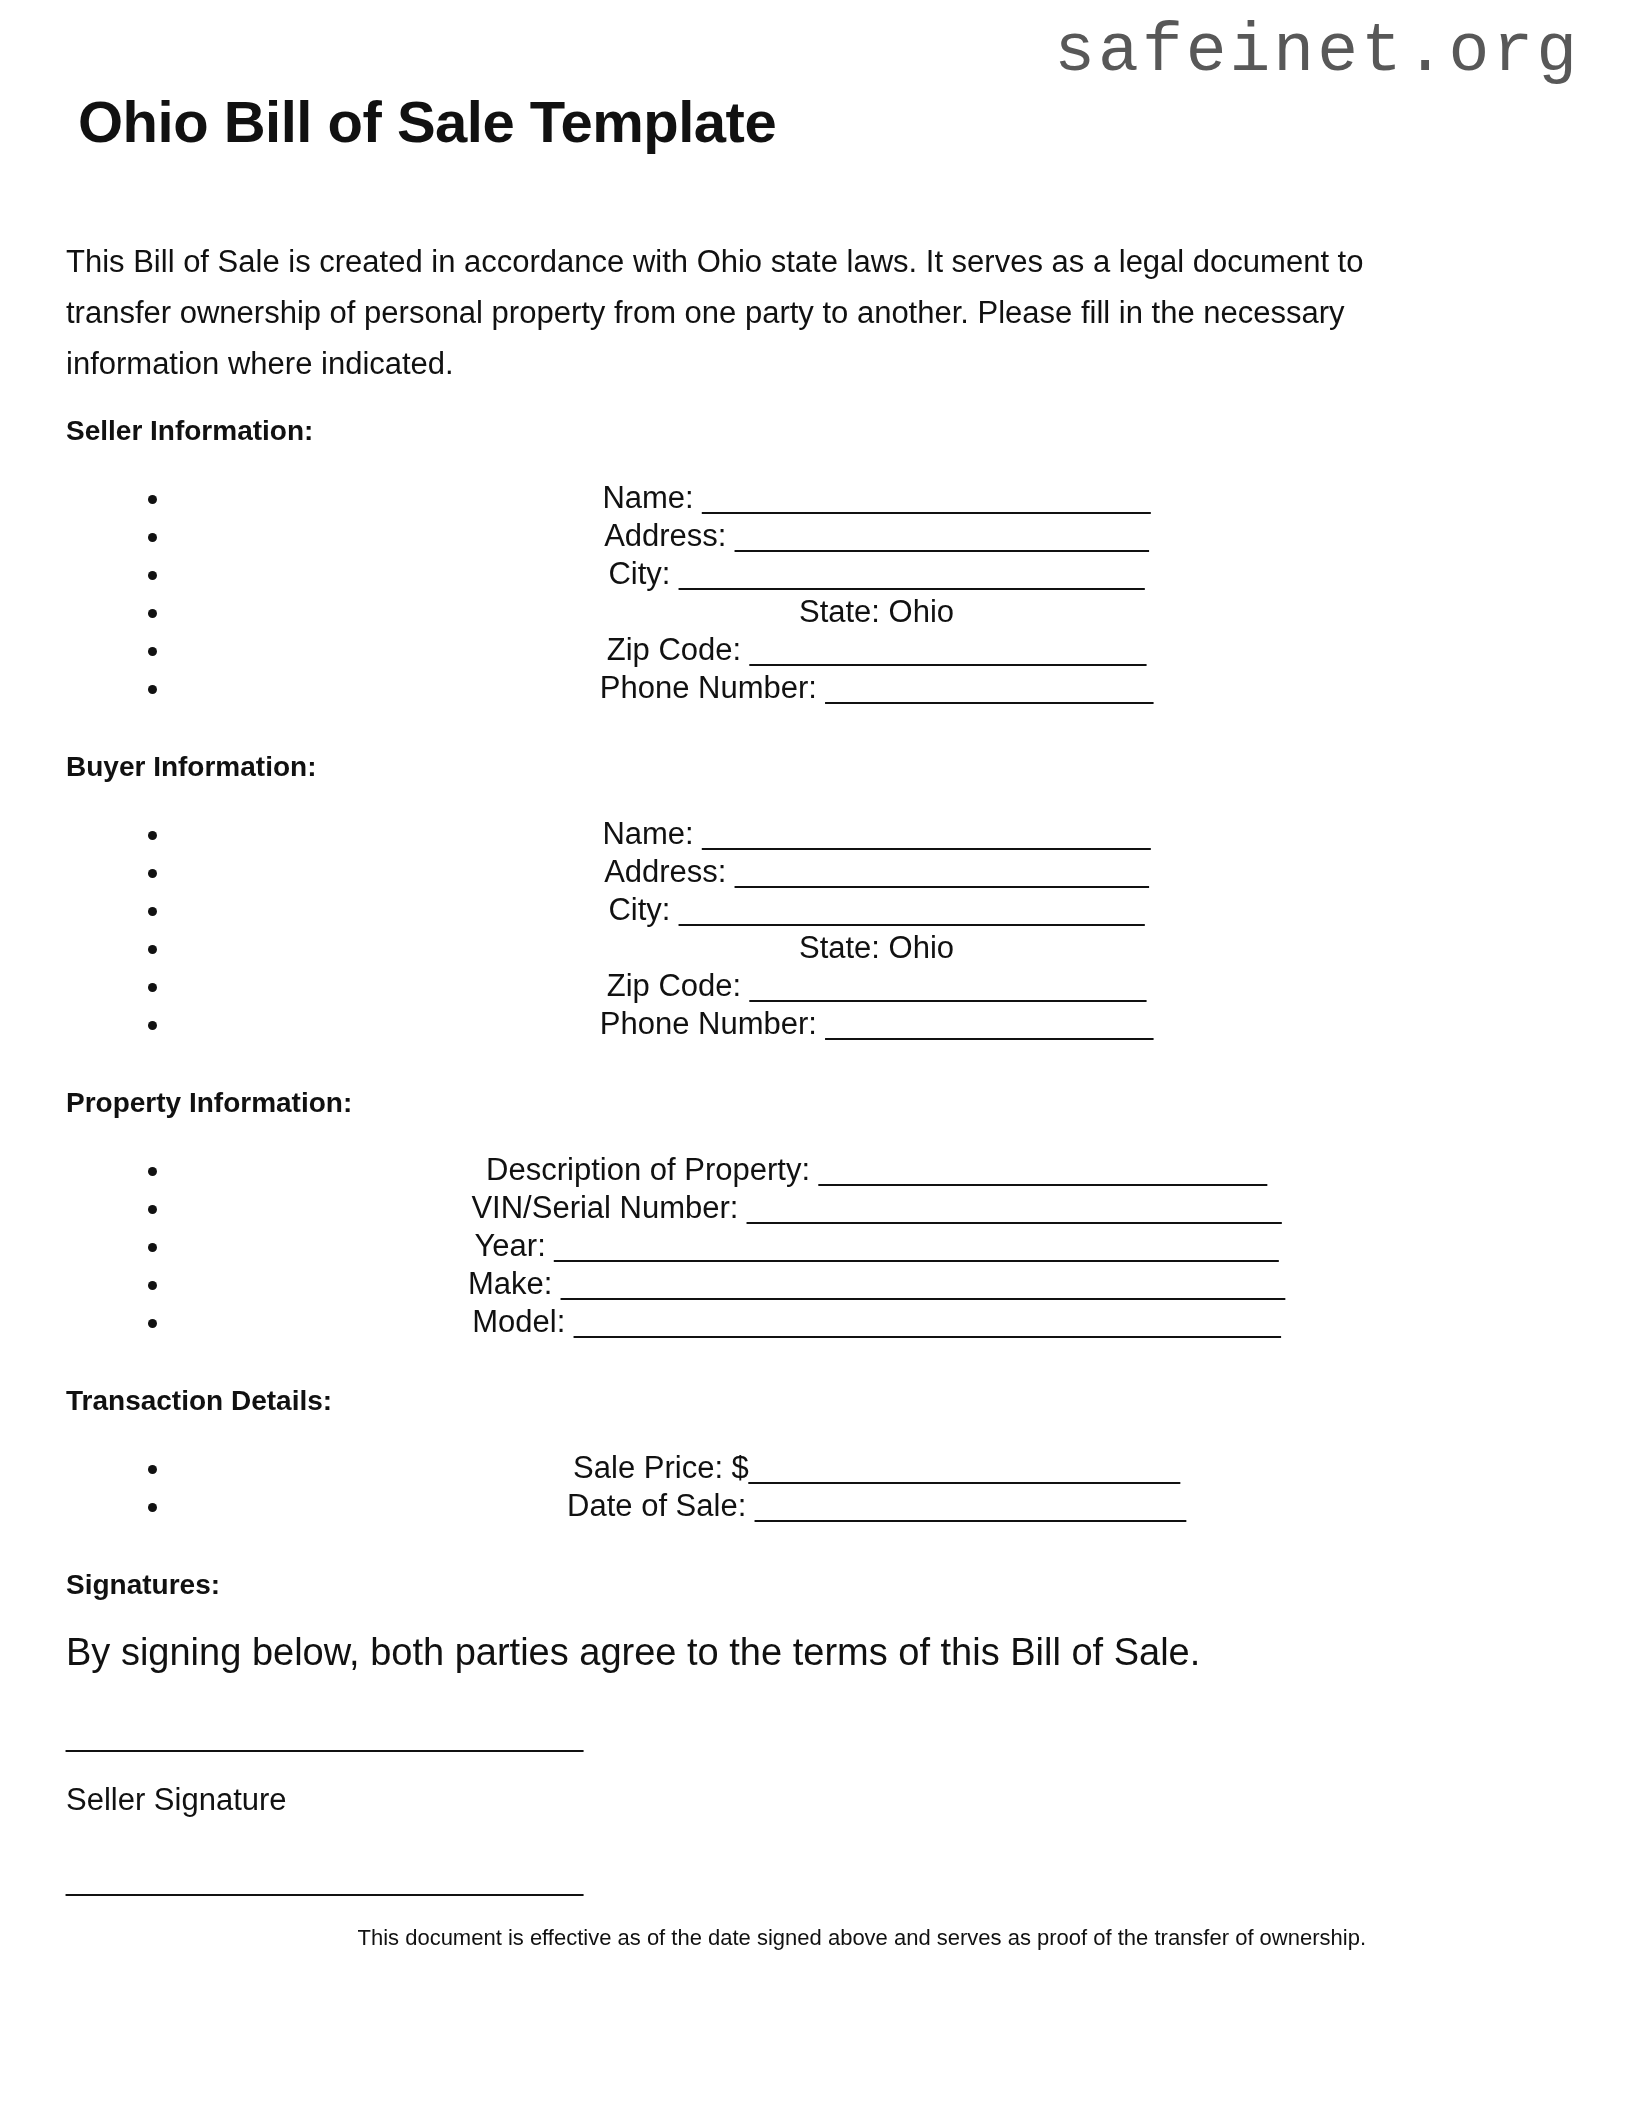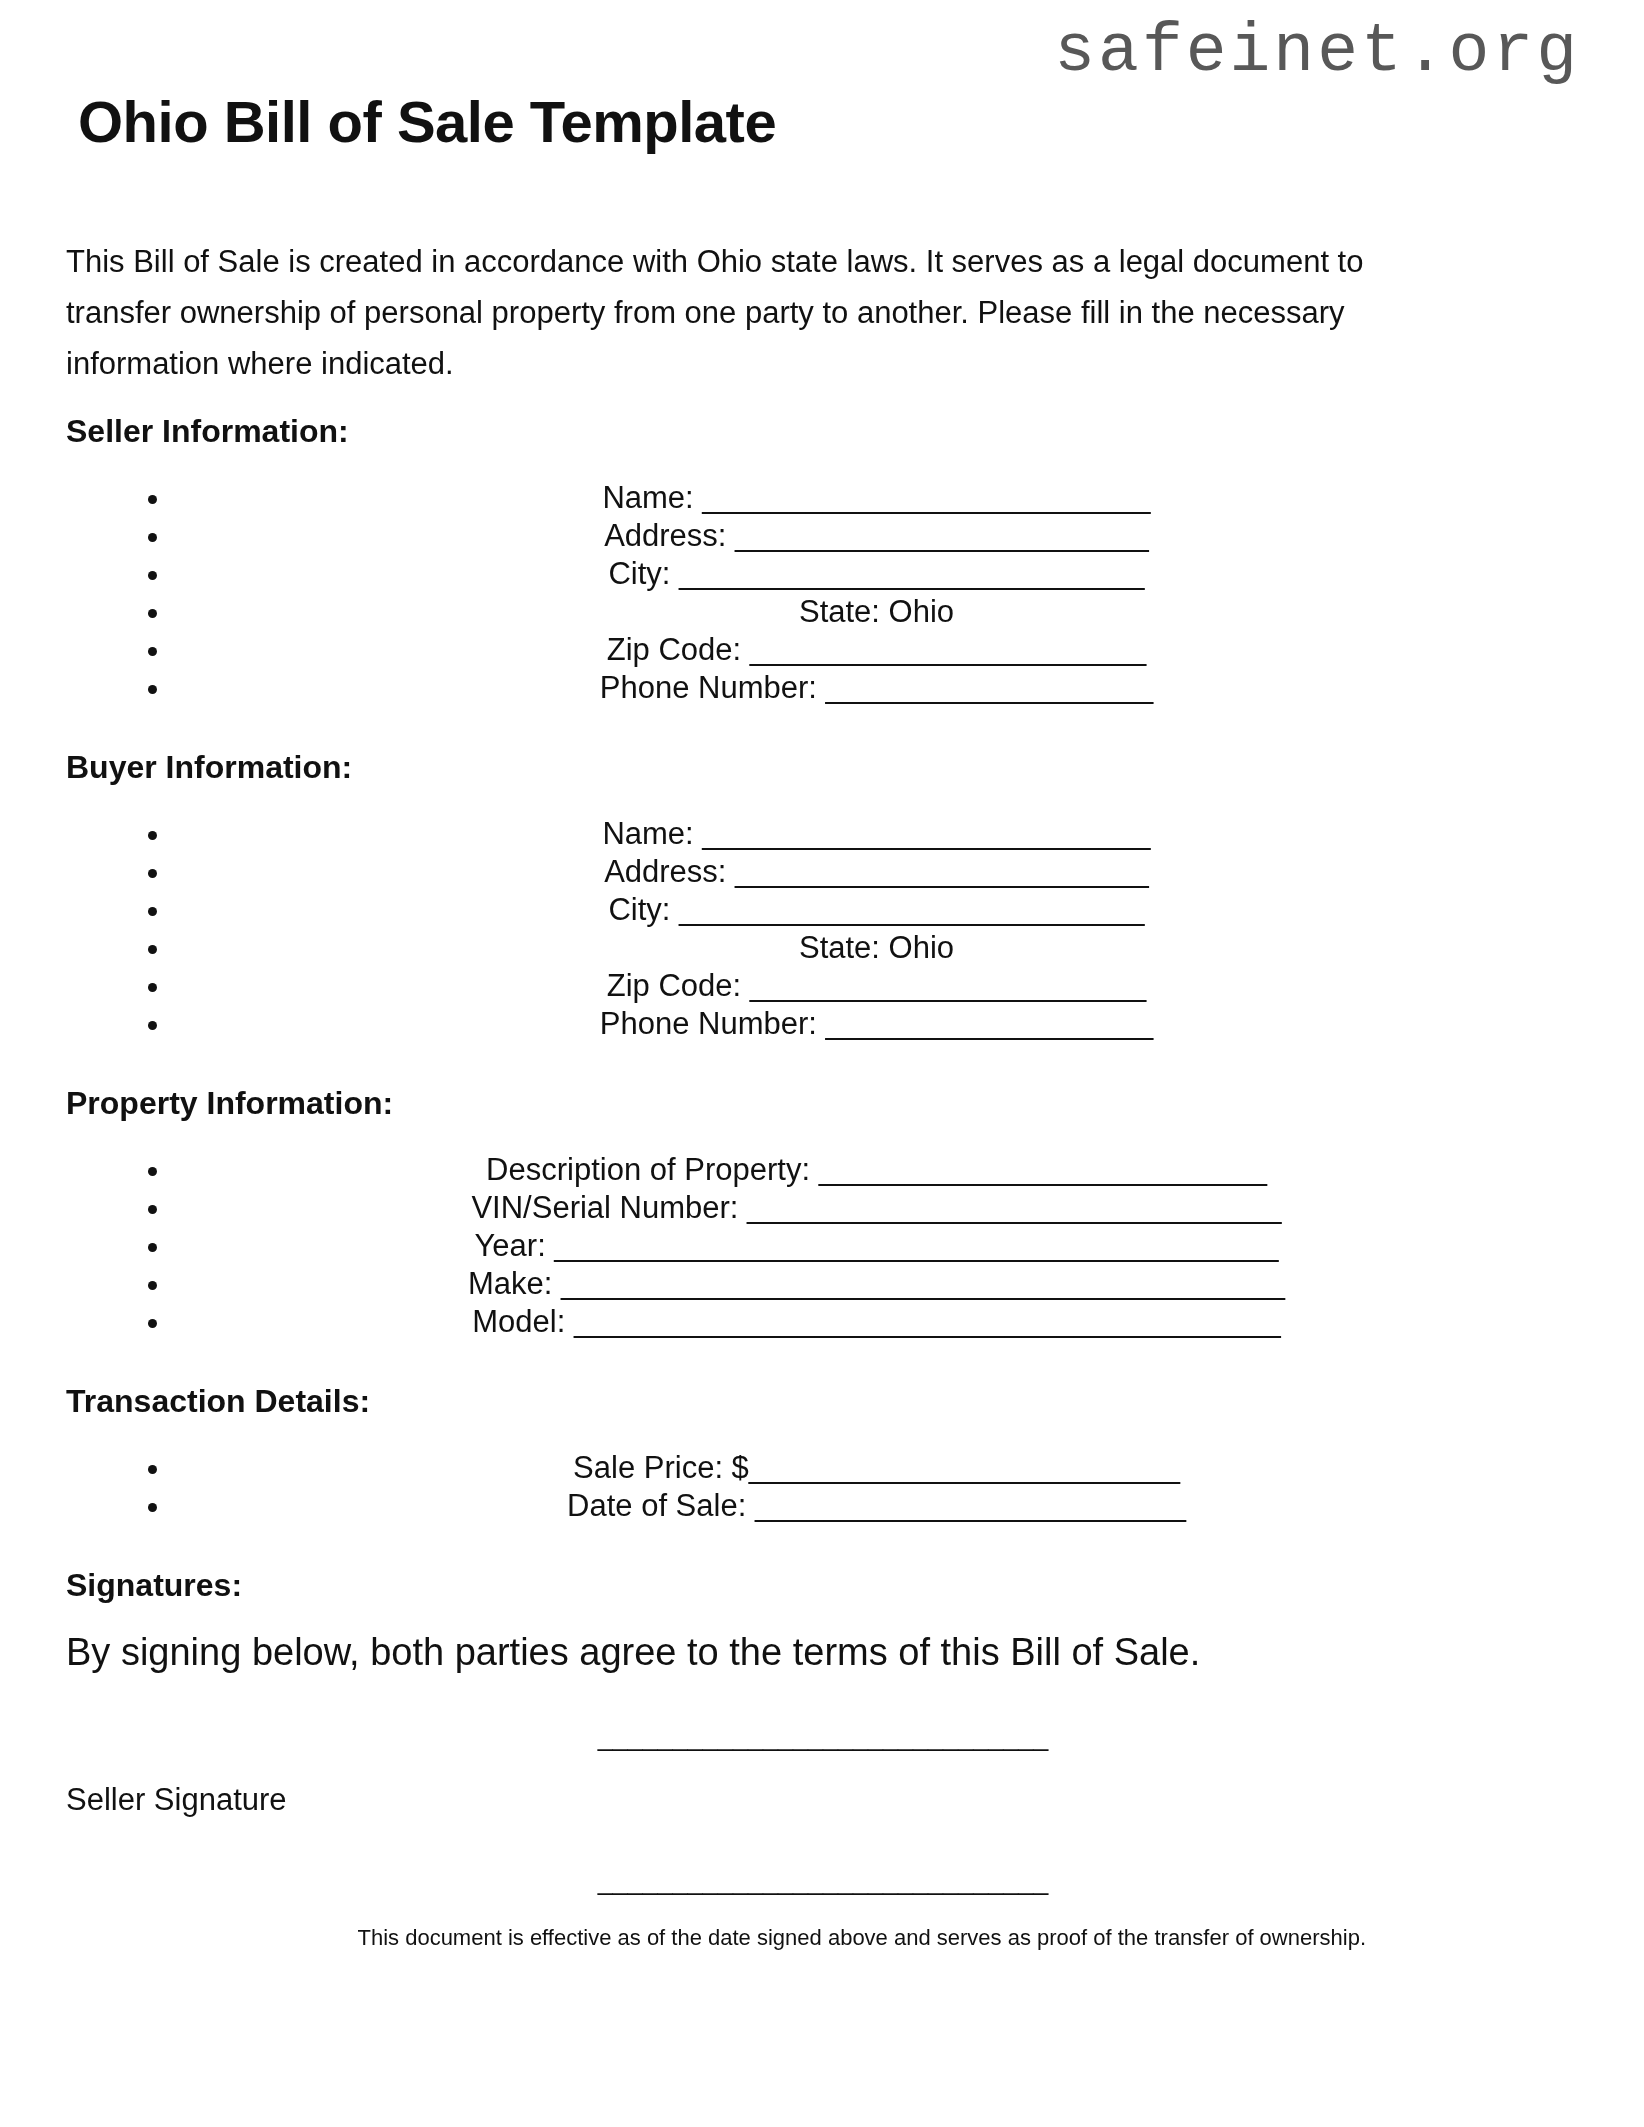--- a/index.html
+++ b/index.html
@@ -38,21 +38,21 @@
     letter-spacing:-0.5px;
   }
   p.intro{
     margin:82px 0 0 0;
     font-size:31px;
     line-height:51px;
     max-width:1300px;
   }
   h2.section-heading{
     margin:40px 0 0 0;
-    font-size:32px;
+    font-size:28px;
     line-height:40px;
     font-weight:700;
   }
   section.first h2.section-heading{margin-top:22px;}
   ul.field-list{
     margin:28px 0 0 0;
     padding:0 0 0 107px;
     font-size:31px;
     list-style:disc;
     text-align:center;
@@ -64,24 +64,23 @@
   }
   .blank{white-space:pre;}
   p.agreement{
     margin:28px 0 0 0;
     font-size:38px;
     line-height:38px;
     max-width:1300px;
   }
   .sig-line{
     margin:46px 0 0 0;
-    font-size:27px;
+    font-size:31px;
     line-height:38px;
     white-space:pre;
-    text-align:center;
   }
   .sig-line.second{margin-top:42px;}
   .sig-label{
     margin:26px 0 0 0;
     font-size:31px;
     line-height:38px;
   }
   p.closing{
     margin:20px 0 0 0;
     font-size:22px;

